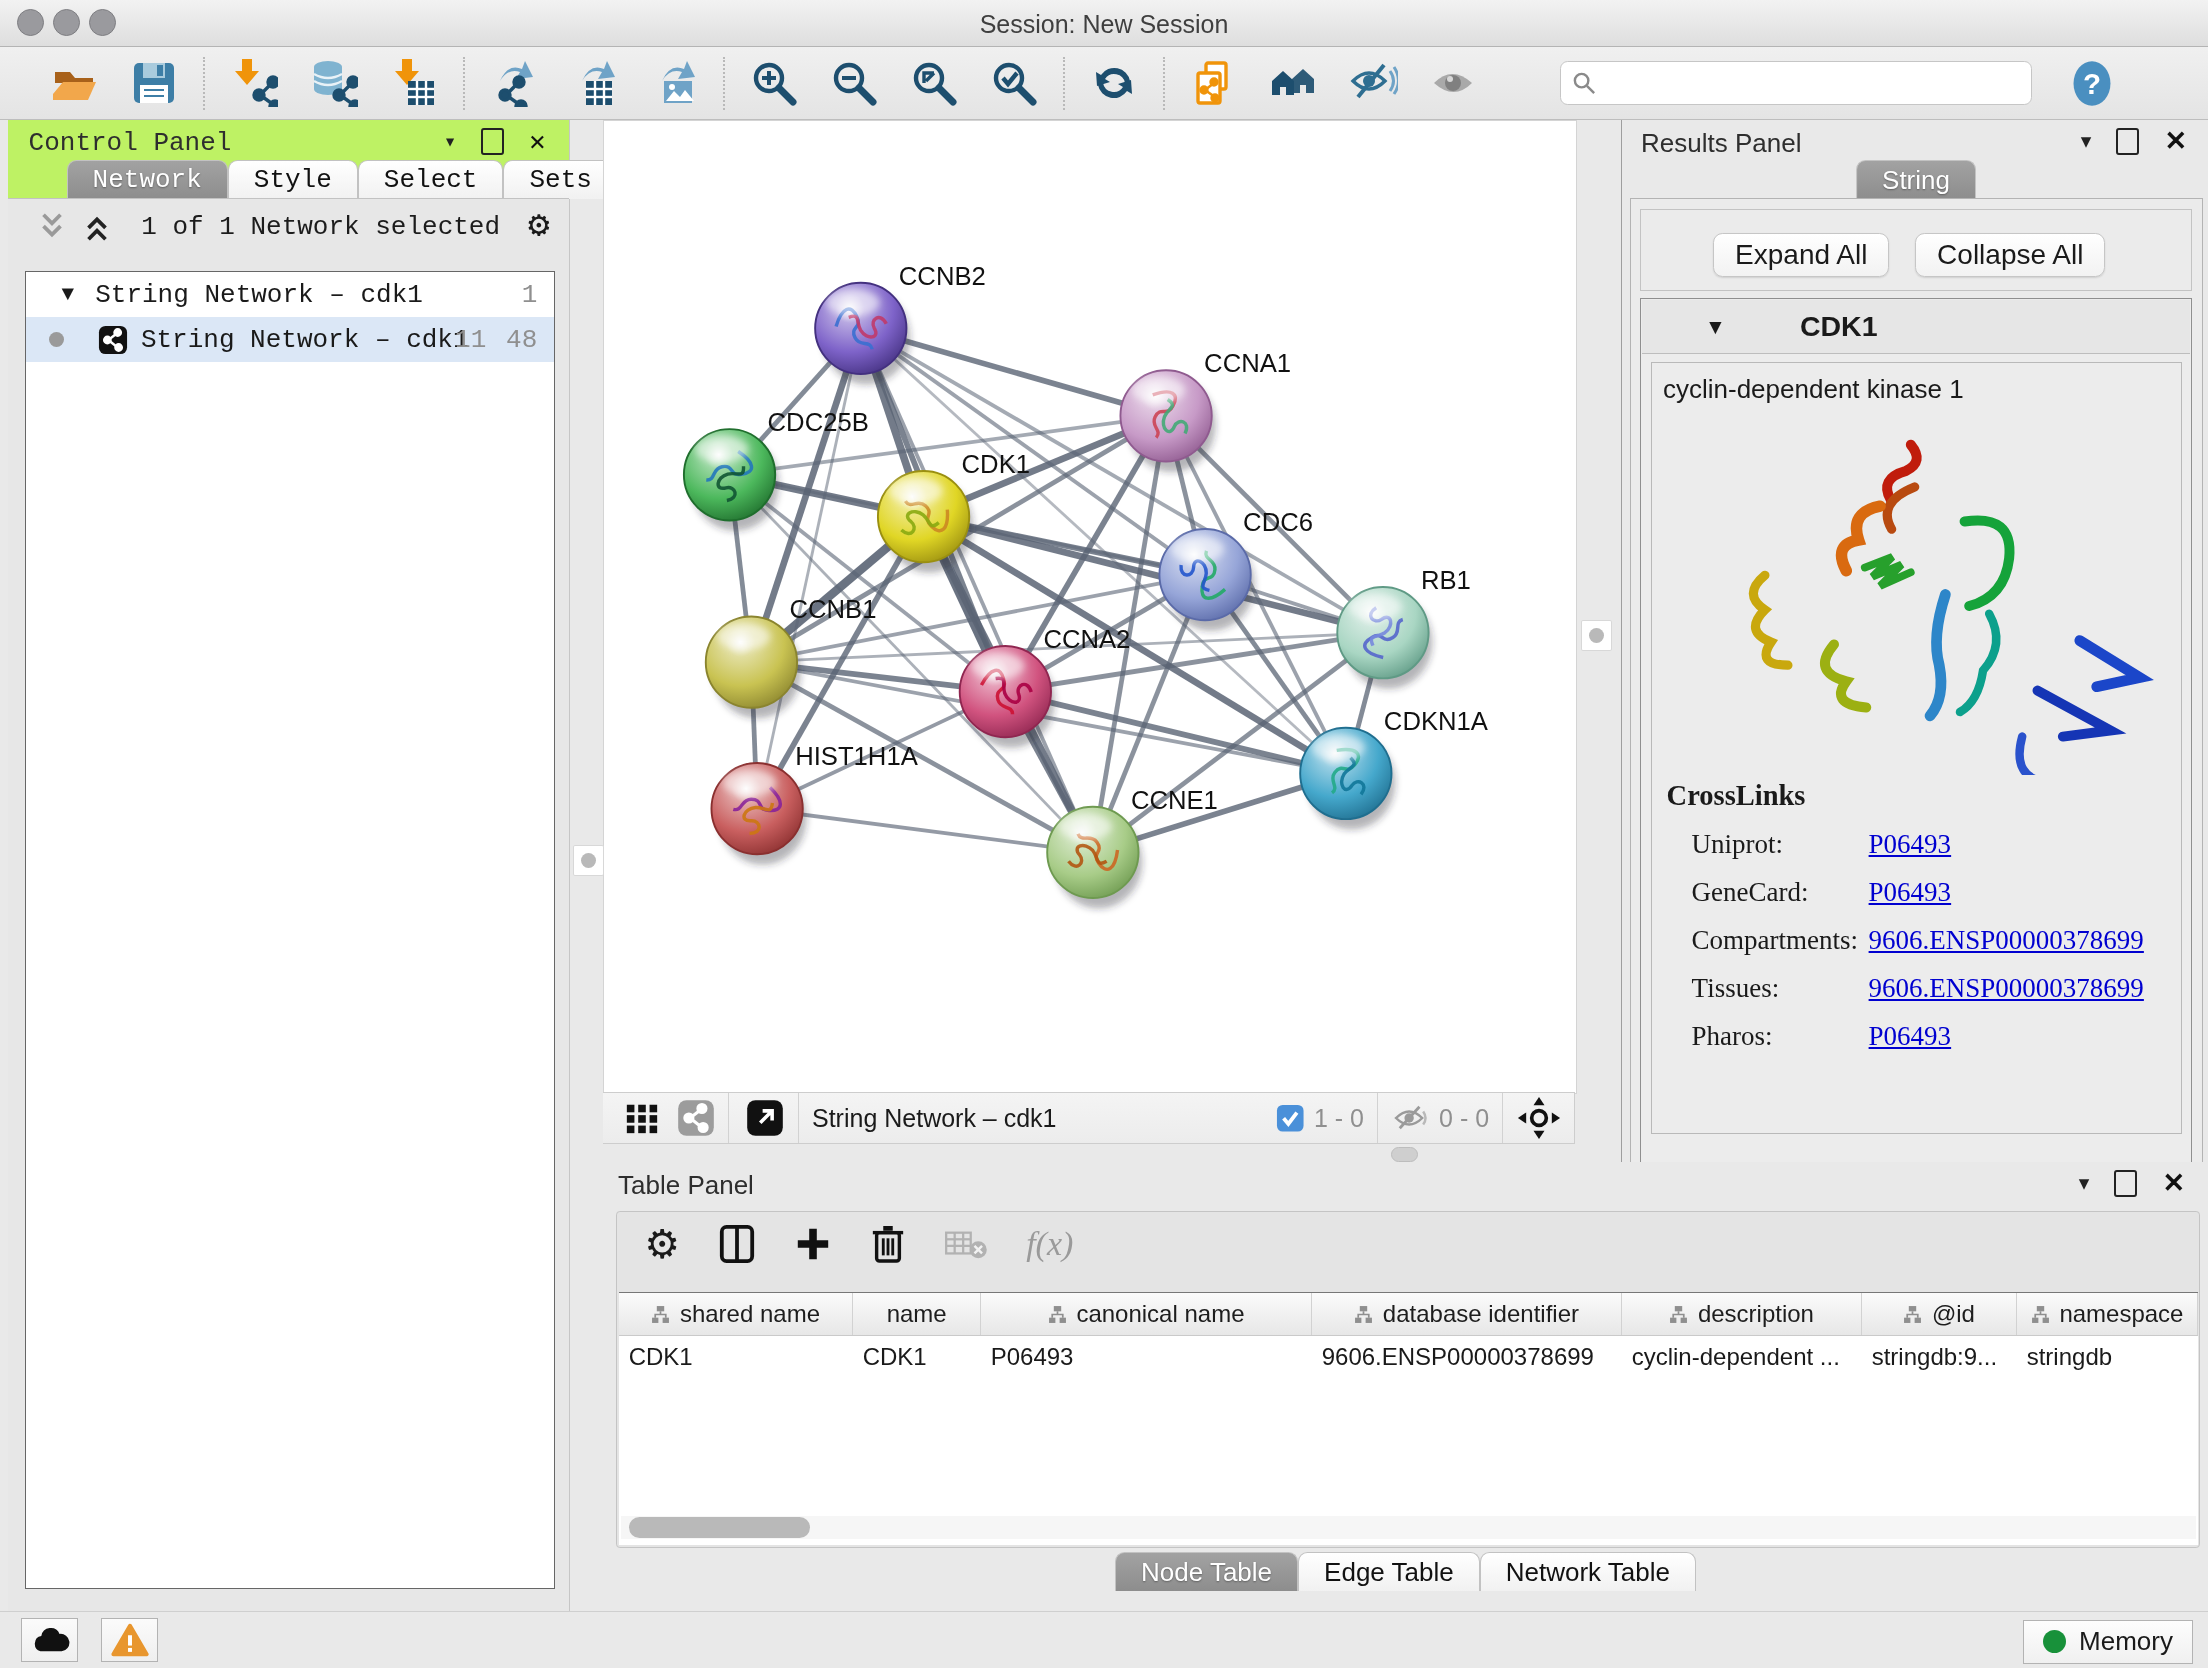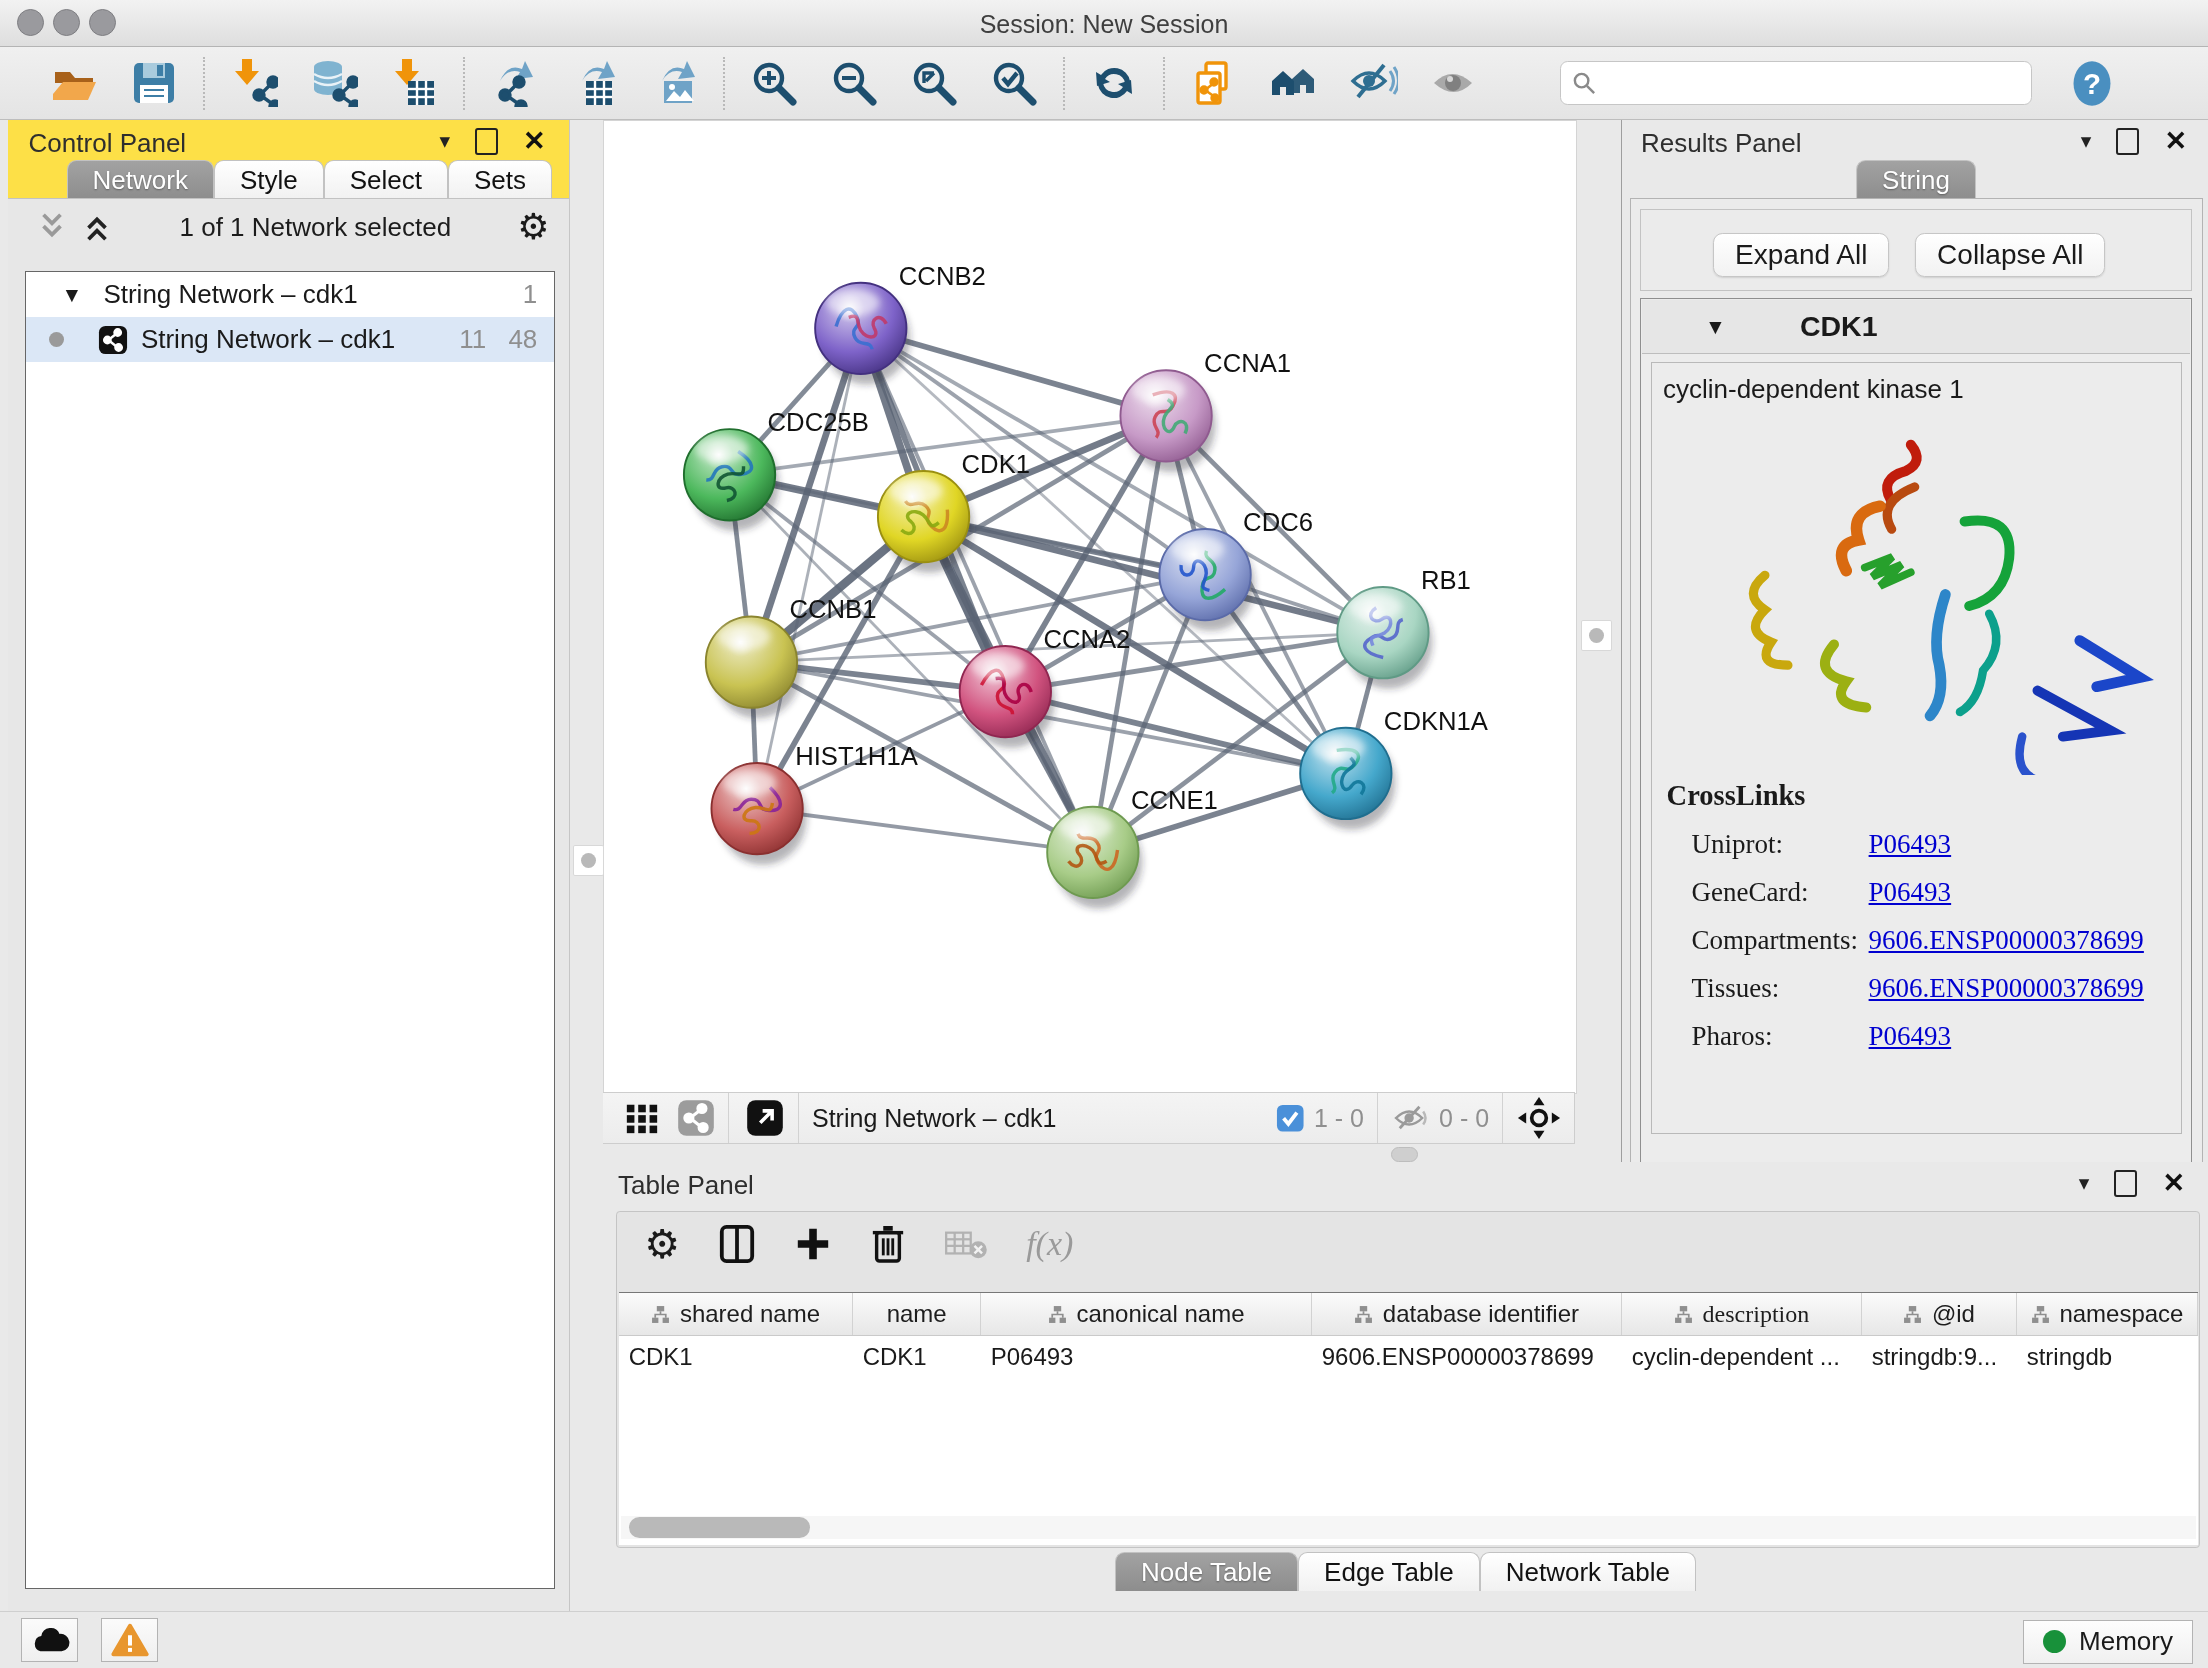--- a/index.html
+++ b/index.html
@@ -27,22 +27,22 @@
   .panel-title{font-size:26px;color:#2e2e2e;}
   .panel-ctrl{display:flex;align-items:center;gap:25px;position:absolute;top:0;right:23px;height:42px;}
   .pc-collapse{font-size:21px;color:#222;}
   .pc-float{width:19px;height:23px;border:2.9px solid #222;border-radius:2.9px;}
   .pc-close{font-size:27px;font-weight:bold;color:#111;}
   .tab{height:38px;padding:0 25px;display:flex;align-items:center;justify-content:center;
     font-size:26px;background:linear-gradient(#ffffff,#f1f1f1);border:1px solid #c2c2c2;
     border-bottom:none;border-radius:9.5px 9.5px 0 0;color:#111;}
   .tab.sel{background:linear-gradient(#a2a2a2,#8d8d8d);color:#fff;text-shadow:0 1px 1.9px rgba(0,0,0,.35);}
   
-  #control-panel{left:7.6px;top:120px;width:561px;height:1491px;background:#fde047;
-    border-right:1px solid #c6c6c6;}
+  #control-panel{left:7.6px;top:120px;width:561px;height:1491px;background:#bef264;
+    border-right:1px solid #c6c6c6;font-family:Liberation Mono, monospace;}
   #cp-tabs{position:absolute;left:53px;top:40px;display:flex;padding-left:6px;}
   #cp-body{position:absolute;left:0;top:78px;width:561px;height:1413px;background:#e7e7e7;
     border-top:1px solid #c2c2c2;}
   #cp-toolrow{position:absolute;left:28.5px;right:19px;top:5px;height:46px;display:flex;align-items:center;}
   #cp-selected{flex:1;text-align:center;font-size:26px;color:#1c1c1c;}
   #net-tree{position:absolute;left:17px;right:13.3px;top:72px;bottom:23px;background:#fff;
     border:1.9px solid #666;}
   .tree-row{height:45px;display:flex;align-items:center;font-size:26px;position:relative;}
   .tree-row .num{color:#8f8f8f;}
   .tree-row.sel{background:#dbe7f6;}
@@ -783,21 +783,21 @@
             <svg width="19" height="19" viewBox="0 0 18 18">
  <g fill="#8f8f8f">
                 <rect x="5.5" y="1" width="7" height="5"></rect>
                 <rect x="1" y="12" width="6" height="5"></rect>
                 <rect x="11" y="12" width="6" height="5"></rect>
               </g>
  <path d="M9 6 v3 M4 12 v-3 h10 v3" stroke="#8f8f8f" stroke-width="1.6" fill="none"></path>
             </svg>
             <span>database identifier</span>
           </div>
-          <div class="th" style="width: 240px; flex: 0 0 240px; font-family: Liberation Serif, serif;">
+          <div class="th" style="width: 240px; flex: 0 0 240px;">
             <svg width="19" height="19" viewBox="0 0 18 18">
  <g fill="#8f8f8f">
                 <rect x="5.5" y="1" width="7" height="5"></rect>
                 <rect x="1" y="12" width="6" height="5"></rect>
                 <rect x="11" y="12" width="6" height="5"></rect>
               </g>
  <path d="M9 6 v3 M4 12 v-3 h10 v3" stroke="#8f8f8f" stroke-width="1.6" fill="none"></path>
             </svg>
             <span>description</span>
           </div>

